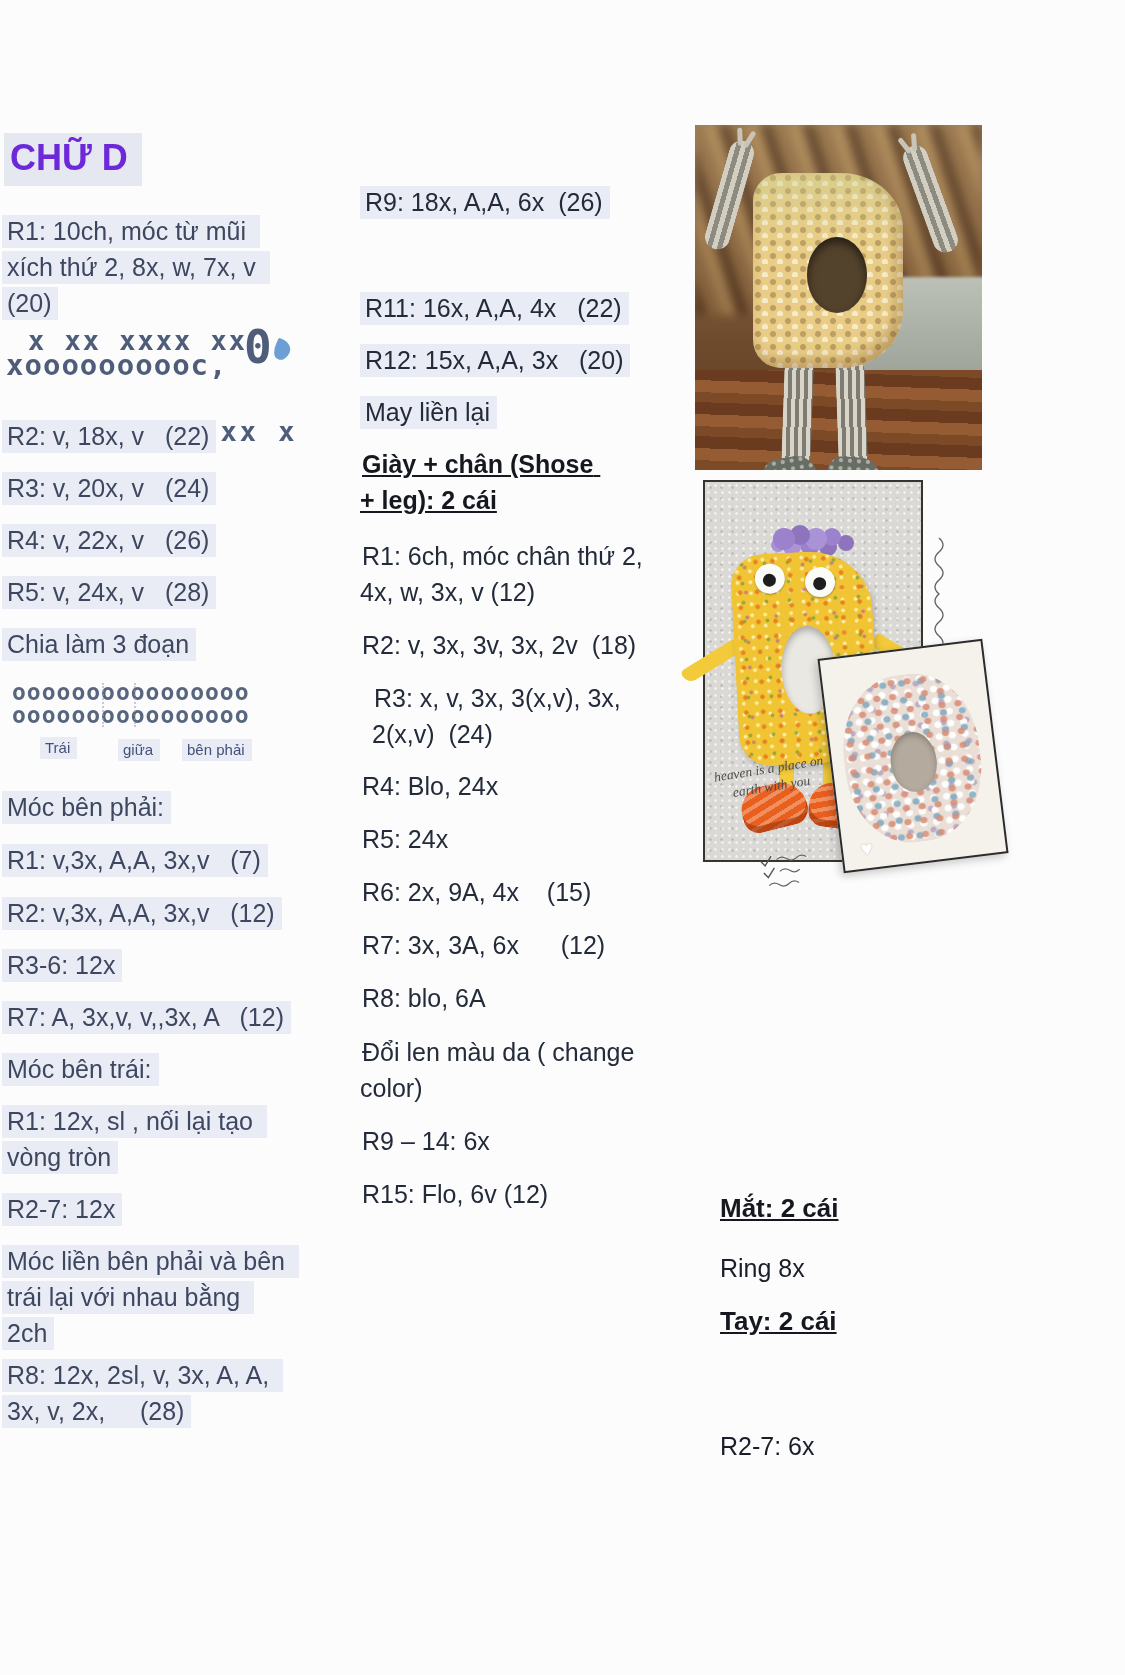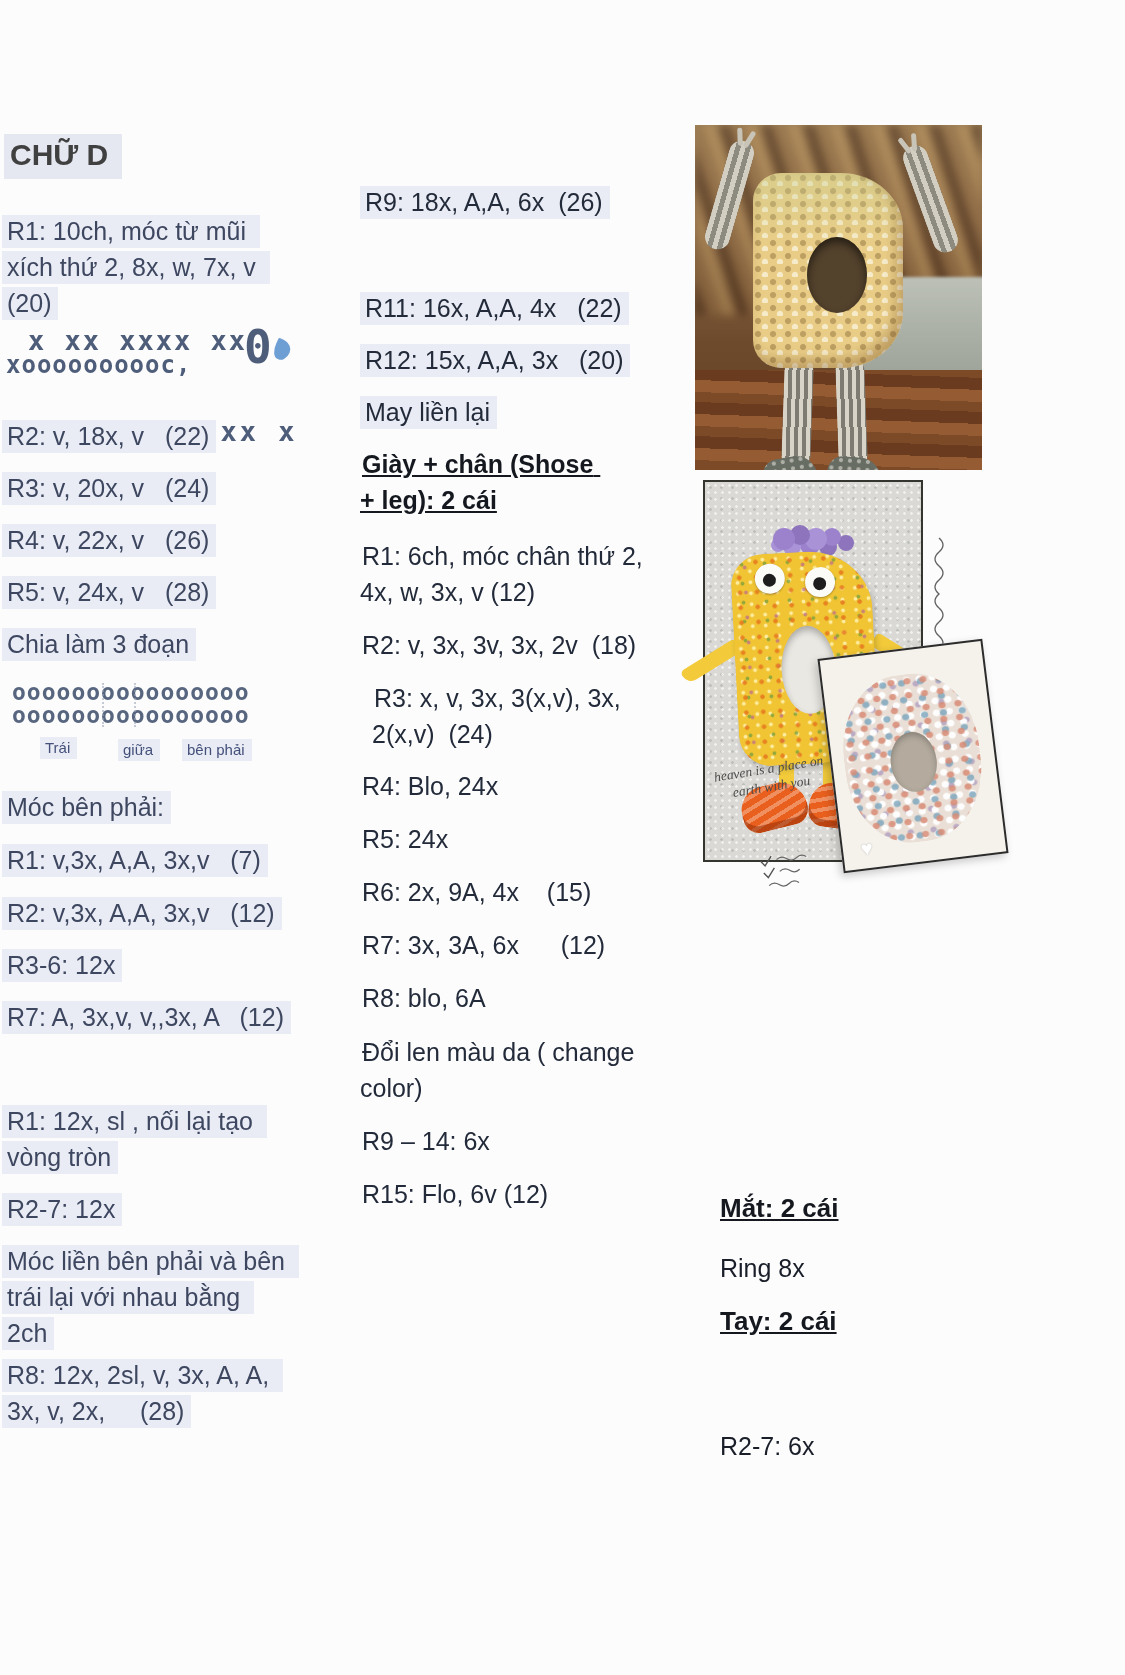--- a/index.html
+++ b/index.html
@@ -4,31 +4,31 @@
 <style>
   html,body{margin:0;padding:0;}
   .page{
     position:relative; width:1125px; height:1675px;
     background:#fcfcfd; overflow:hidden;
     font-family:"Liberation Sans", sans-serif;
   }
   .tb{position:absolute; font-size:25px; line-height:1.44; color:#3e4760; white-space:pre-wrap; width:292px;}
   .hl{background:#e9ecf5; padding:2px 7px 3px 5px; -webkit-box-decoration-break:clone; box-decoration-break:clone;}
   .nohl{padding:2px 2px;}
-  .title-tb{font-size:30px; font-weight:bold; color:#404040; line-height:1.1;}
+  .title-tb{font-size:36px; font-weight:bold; color:#6d28d9; line-height:1.1;}
   .title-tb .hl{background:#e6e8f1; padding:4px 14px 8px 6px;}
   .mid{color:#232b3a; width:305px;}
   .rightcol{color:#191e29; width:300px;}
   .bold-ul{font-weight:bold; text-decoration:underline; color:#15191f;}
   .small-lbl{font-size:15px; color:#44507a;}
 
   
   .symchart{position:absolute; left:6px; top:328px; font-family:"DejaVu Sans Mono",monospace; font-weight:bold; color:#4e5d79;}
   .sc-r1{font-size:27px; line-height:25px; letter-spacing:2px; margin-left:22px;}
-  .sc-r2{font-size:24px; line-height:24px; letter-spacing:1px;}
+  .sc-r2{font-size:29px; line-height:24px; letter-spacing:1px;}
   .sc-r3{font-size:27px; line-height:25px; letter-spacing:3px; margin-left:22px;margin-top:42px;}
   .sc-zero{position:absolute; left:238px; top:-8px; font-size:46px; color:#4e5d79;}
   .drop{position:absolute; left:268px; top:12px; width:16px; height:20px; background:#5d93cf;
         border-radius:12% 88% 60% 60% / 12% 60% 70% 88%; transform:rotate(25deg); opacity:.9;}
 
   
   .chains{position:absolute; left:12px; top:681px; font-family:"DejaVu Sans Mono",monospace; font-weight:bold;
           font-size:23px; line-height:23px; letter-spacing:1px; color:#57657f;}
   .chain-div{position:absolute; top:2px; height:44px; border-left:2px dotted #9aa3b8; opacity:.55;}
 
@@ -163,20 +163,21 @@
     <div class="tb small-lbl" style="left:118px; top:739px; width:auto;"><span class="hl">giữa</span></div>
     <div class="tb small-lbl" style="left:182px; top:739px; width:auto;"><span class="hl">bên phải</span></div>
   </div>
 
   <div class="tb" style="left:2px; top:789px;"><span class="hl">Móc bên phải:</span></div>
   <div class="tb" style="left:2px; top:842px;"><span class="hl">R1: v,3x, A,A, 3x,v   (7)</span></div>
   <div class="tb" style="left:2px; top:895px;"><span class="hl">R2: v,3x, A,A, 3x,v   (12)</span></div>
   <div class="tb" style="left:2px; top:947px;"><span class="hl">R3-6: 12x</span></div>
   <div class="tb" style="left:2px; top:999px;"><span class="hl">R7: A, 3x,v, v,,3x, A   (12)</span></div>
 
+  <div class="tb" style="left:2px; top:1051px;"><span class="hl">Móc bên trái:</span></div>
   <div class="tb" style="left:2px; top:1103px; width:268px;"><span class="hl">R1: 12x, sl , nối lại tạo vòng tròn</span></div>
   <div class="tb" style="left:2px; top:1191px;"><span class="hl">R2-7: 12x</span></div>
 
   <div class="tb" style="left:2px; top:1243px; width:288px;"><span class="hl">Móc liền bên phải và bên trái lại với nhau bằng 2ch</span></div>
   <div class="tb" style="left:2px; top:1357px; width:288px;"><span class="hl">R8: 12x, 2sl, v, 3x, A, A, 3x, v, 2x,     (28)</span></div>
 
   <div class="tb mid" style="left:360px; top:184px;"><span class="hl">R9: 18x, A,A, 6x  (26)</span></div>
   <div class="tb mid" style="left:360px; top:290px;"><span class="hl">R11: 16x, A,A, 4x   (22)</span></div>
   <div class="tb mid" style="left:360px; top:342px;"><span class="hl">R12: 15x, A,A, 3x   (20)</span></div>
   <div class="tb mid" style="left:360px; top:394px;"><span class="hl">May liền lại</span></div>

